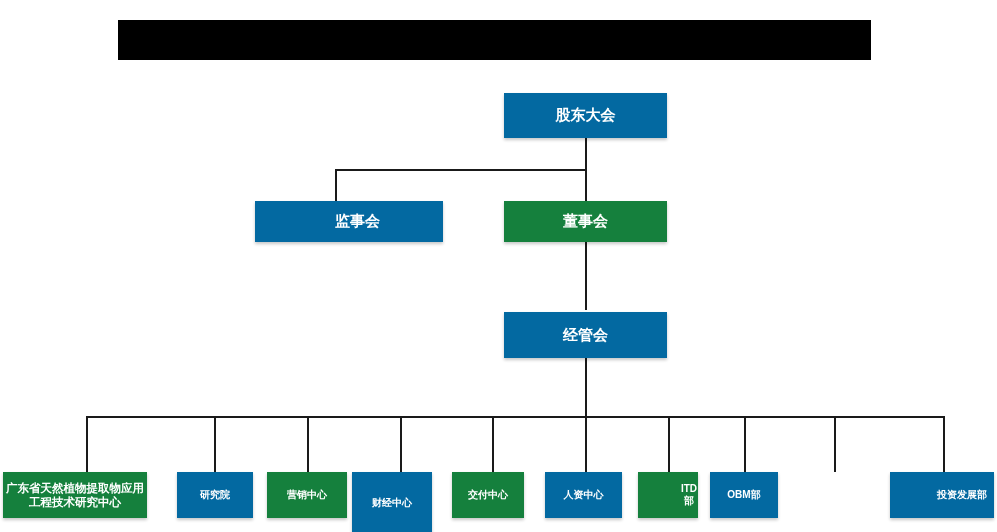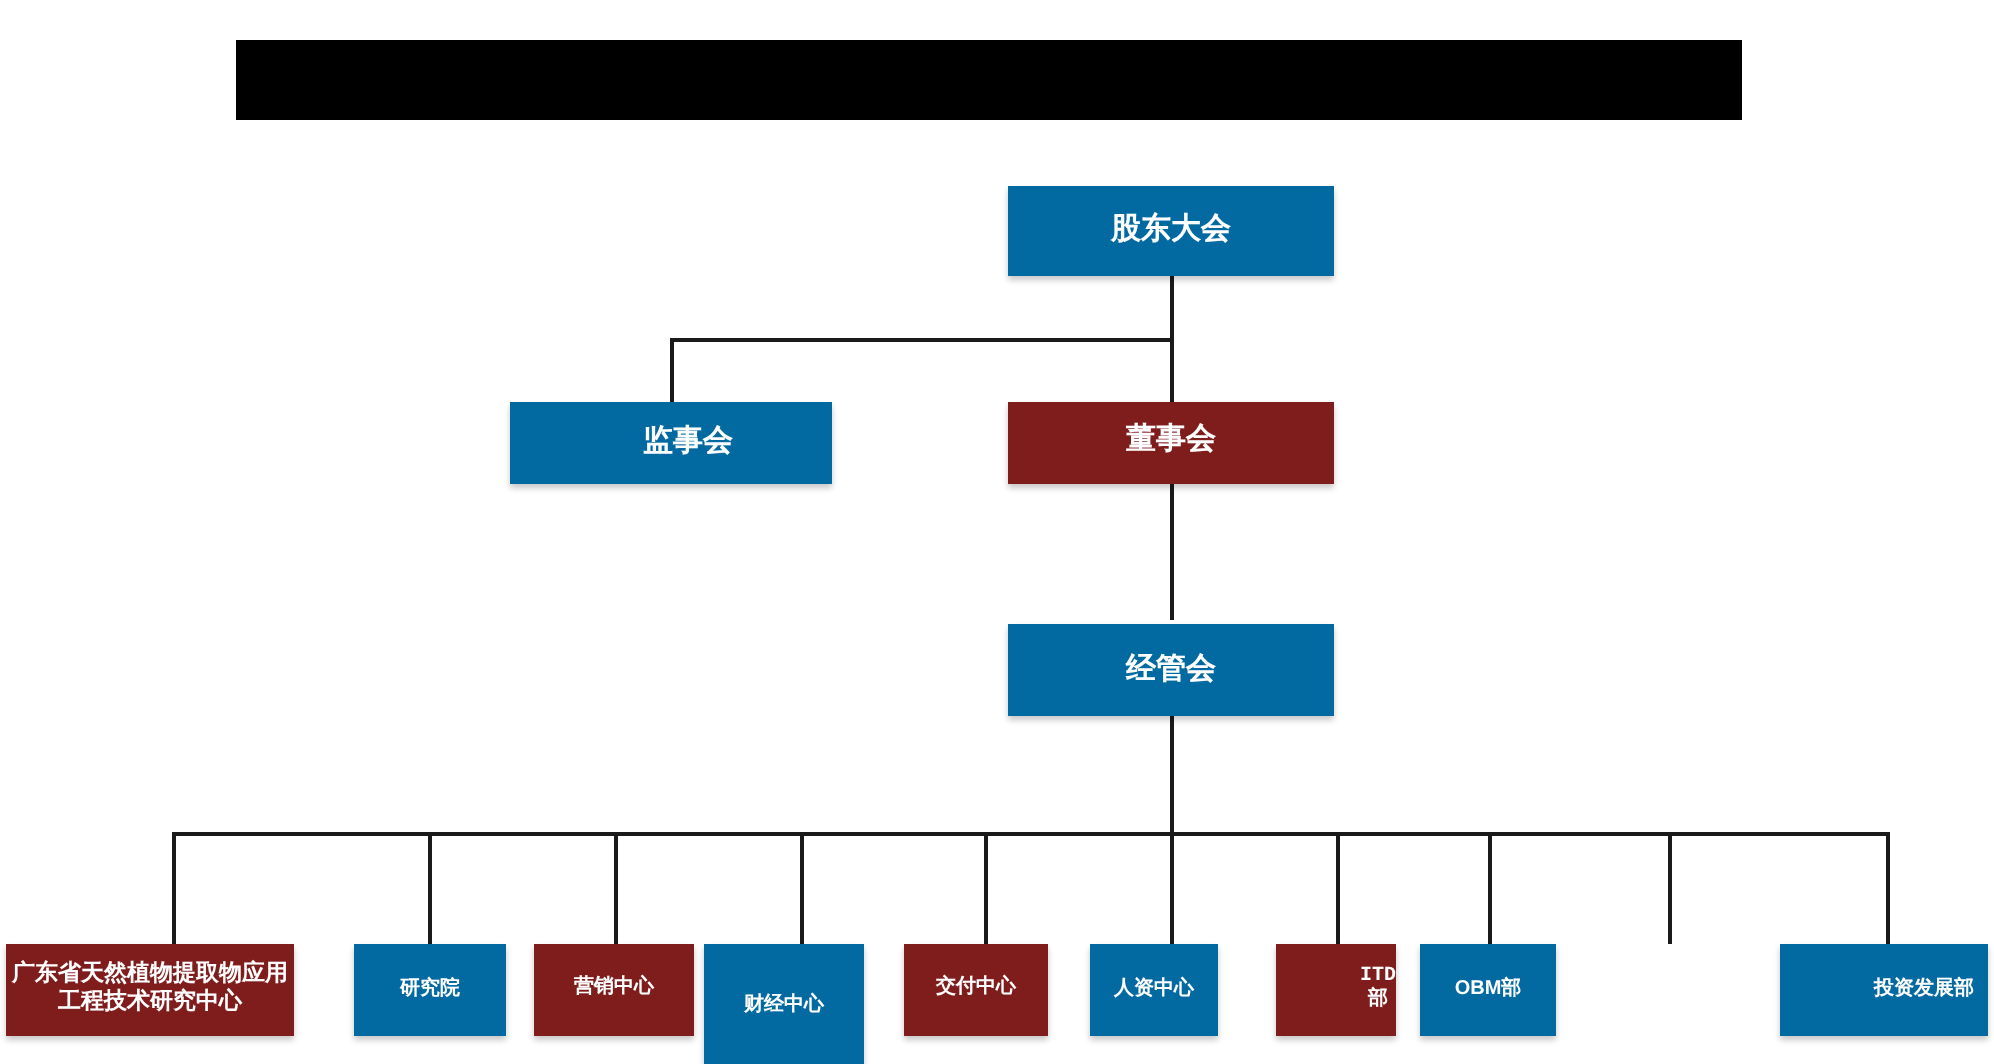--- a/index.html
+++ b/index.html
@@ -35,21 +35,21 @@
     align-items: center;
     justify-content: center;
     text-align: center;
     color: #ffffff;
     font-weight: bold;
     line-height: 1.25;
     box-shadow: 0 2px 3px rgba(0,0,0,0.22);
     padding: 2px 3px;
   }
   .node.dark  { background: #0369a1; }
-  .node.light { background: #7f1d1d; font-family: Liberation Mono, monospace; }
+  .node.light { background: #15803d; }
 
   .node.lvl1 { font-size: 15px; }
   .node.lvl2 { font-size: 15px; }
   .node.lvl3 { font-size: 15px; }
   .node.leaf { font-size: 10px; }
   .node.leaf.small { font-size: 11.5px; font-weight: bold; }
 
   
   .line {
     position: absolute;
@@ -84,37 +84,37 @@
   <div class="line v" style="left:400px; top:416px; height:56px;"></div>
   <div class="line v" style="left:492px; top:416px; height:56px;"></div>
   <div class="line v" style="left:585px; top:416px; height:56px;"></div>
   <div class="line v" style="left:668px; top:416px; height:56px;"></div>
   <div class="line v" style="left:744px; top:416px; height:56px;"></div>
   <div class="line v" style="left:834px; top:416px; height:56px;"></div>
   <div class="line v" style="left:943px; top:416px; height:56px;"></div>
 
   <div class="node dark lvl1" style="left:504px; top:93px; width:163px; height:45px;">股东大会</div>
 
-  <div class="node dark lvl2" style="left:255px; top:201px; width:161px; height:41px;padding-left:20px;">监事会</div>
+  <div class="node dark lvl2" style="left:255px; top:201px; width:188px; height:41px;padding-left:20px;">监事会</div>
 
   <div class="node light lvl2" style="left:504px; top:201px; width:163px; height:41px;">董事会</div>
 
   <div class="node dark lvl3" style="left:504px; top:312px; width:163px; height:46px;">经管会</div>
 
   <div class="node light leaf small" style="left:3px; top:472px; width:144px; height:46px;">广东省天然植物提取物应用工程技术研究中心</div>
 
   <div class="node dark leaf" style="left:177px; top:472px; width:76px; height:46px;">研究院</div>
 
   <div class="node light leaf" style="left:267px; top:472px; width:80px; height:46px;">营销中心</div>
 
   <div class="node dark leaf" style="left:352px; top:472px; width:80px; height:62px;">财经中心</div>
 
   <div class="node light leaf" style="left:452px; top:472px; width:72px; height:46px;">交付中心</div>
 
-  <div class="node dark leaf" style="left:545px; top:472px; width:64px; height:46px;">人资中心</div>
+  <div class="node dark leaf" style="left:545px; top:472px; width:77px; height:46px;">人资中心</div>
 
   <div class="node light leaf" style="left:638px; top:472px; width:60px; height:46px;padding-left:45px;">ITD部</div>
 
   <div class="node dark leaf" style="left:710px; top:472px; width:68px; height:46px;">OBM部</div>
 
 
   <div class="node dark leaf" style="left:890px; top:472px; width:104px; height:46px;padding-left:43px;">投资发展部</div>
 
 </div>
 

